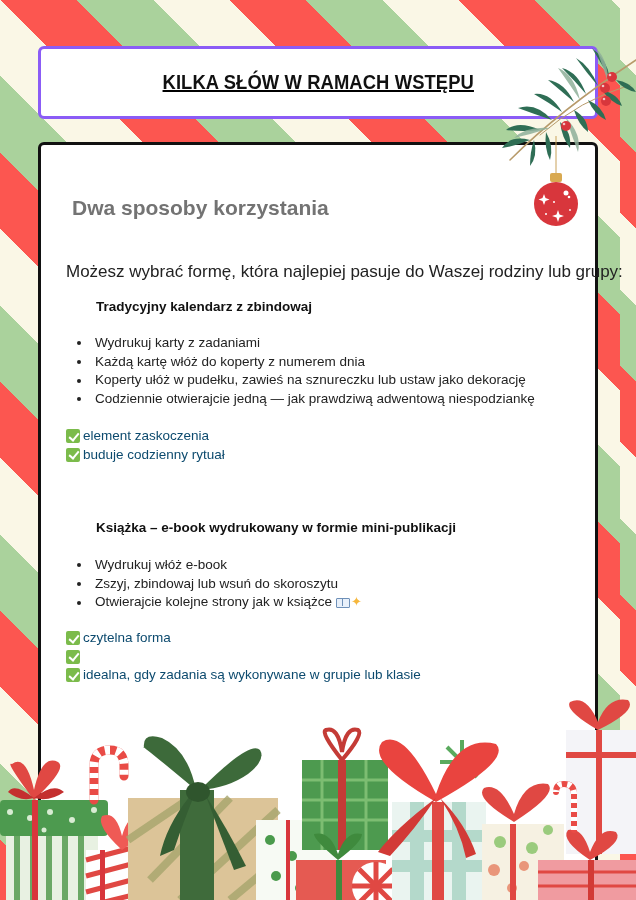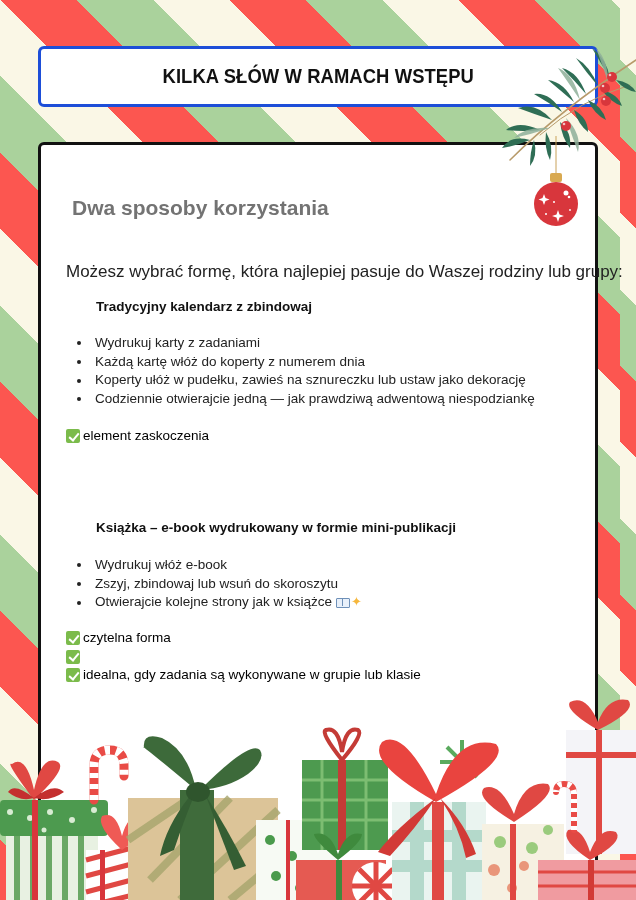--- a/index.html
+++ b/index.html
@@ -12,25 +12,25 @@
         45deg,
         #fc5650 0px, #fc5650 54px,
         #aad29c 54px, #aad29c 108px,
         #faf7e6 108px, #faf7e6 162px
       );
       background-position: -16px 0;
     }
     .header-box {
       position: absolute;
       left: 38px; top: 46px;
-      width: 560px; height: 61px;
+      width: 560px; height: 73px;
       background: #ffffff;
-      border: 3px solid #1d4ed8;
+      border: 3px solid #8b5cf6;
       border-radius: 6px;
-      display: flex; align-items: center; justify-content: center;
+      display: flex; align-items: center; justify-content: center; text-decoration: underline;
     }
     .header-title {
       font-family: "Liberation Sans", sans-serif;
       font-weight: 700;
       font-size: 20px;
       color: #111;
       letter-spacing: 0.1px;
       transform: scaleX(0.92);
     }
     .content-box {
@@ -67,21 +67,21 @@
       display: flex; align-items: center;
       white-space: nowrap;
     }
     ul.bullets li .dot {
       display: inline-block; width: 4px; height: 4px; border-radius: 50%;
       background: #222; margin: 0 14px 0 7px; flex-shrink: 0;
     }
     .checks {
       position: absolute;
       left: 66px;
-      font-size: 13.5px; color: #000000;
+      font-size: 13.5px; color: #0c4a6e;
     }
     .checks .row {
       height: 18.5px; line-height: 18.5px;
       display: flex; align-items: center; white-space: nowrap;
     }
     .check-icon {
       display: inline-block; width: 14px; height: 14px;
       background: #7bbb4b; border-radius: 2px;
       margin-right: 3px; position: relative; flex-shrink: 0;
     }
@@ -134,20 +134,24 @@
     </li>
   <li>
       <span class="dot"></span>
       <span>Codziennie otwierajcie jedną — jak prawdziwą adwentową niespodziankę</span>
     </li>
 </ul>
 <div class="checks" style="top:427px;">
   <div class="row">
       <span class="check-icon"></span>
       <span>element zaskoczenia</span>
+    </div>
+  <div class="row">
+      <span class="check-icon"></span>
+      <span>buduje codzienny rytuał</span>
     </div>
 </div>
 
 <div class="sub-title" style="top:520px;">Książka – e-book wydrukowany w formie mini-publikacji</div>
 <ul class="bullets" style="top:556px;">
   <li>
       <span class="dot"></span>
       <span>Wydrukuj włóż e-book</span>
     </li>
   <li>

